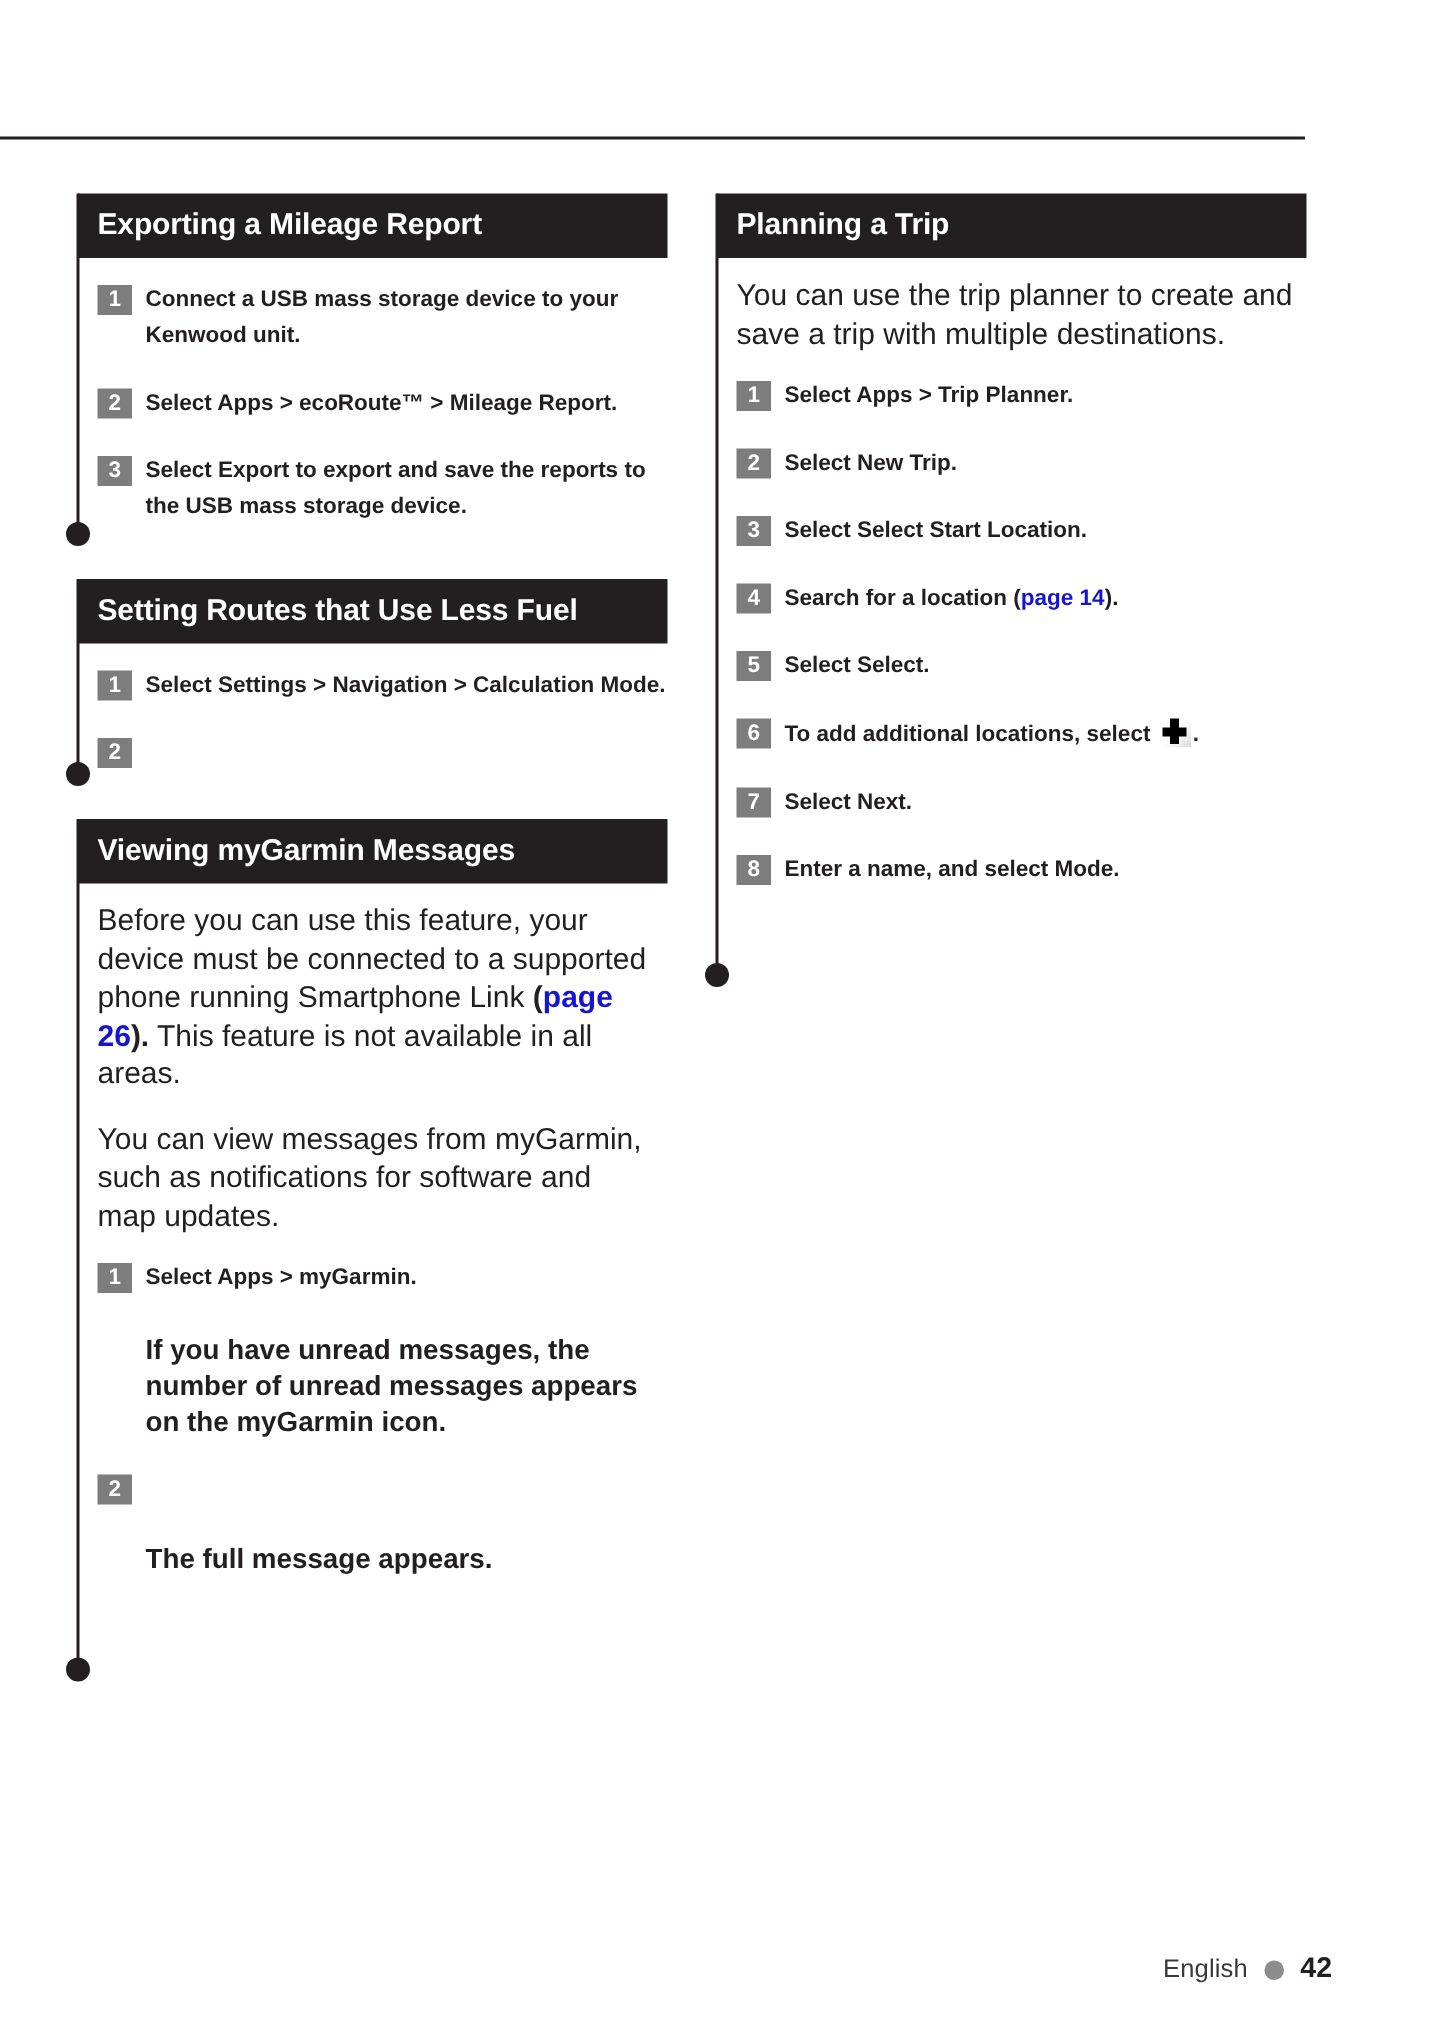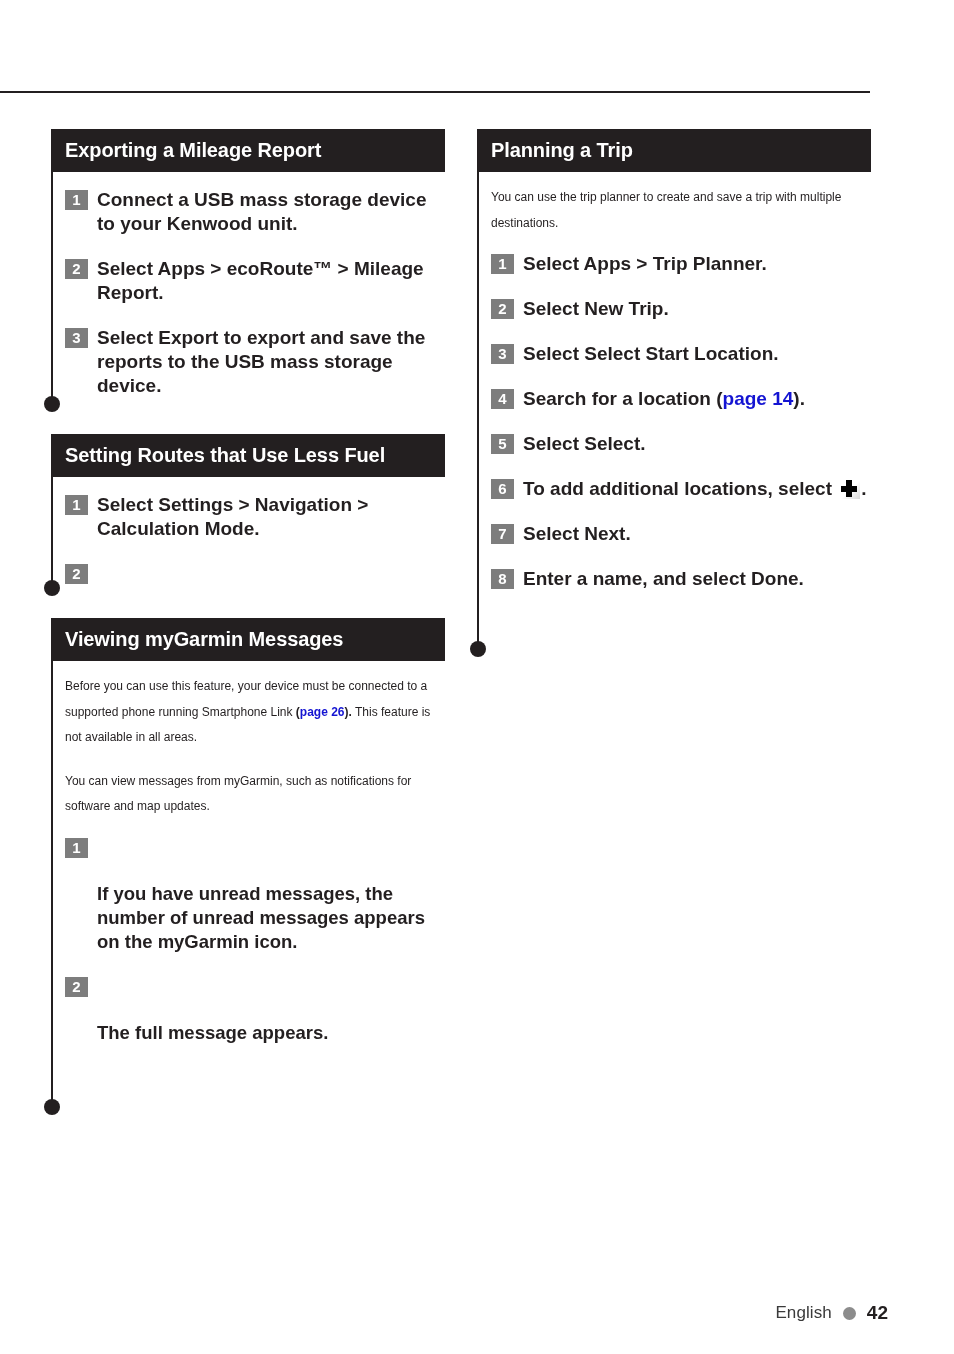--- a/index.html
+++ b/index.html
@@ -101,21 +101,21 @@
     font-weight: bold;
     line-height: 1;
     padding: 11px 0 12px 13px;
     letter-spacing: -0.1px;
     width: 393px;
     box-sizing: border-box;
   }
 
   
   .body-text {
-    font-size: 12px;
+    font-size: 20px;
     line-height: 25.5px;
     color: #231f20;
     margin: 13px 0 0 13px;
     width: 372px;
   }
   .body-text + .body-text { margin-top: 18px; }
 
   .link {
     color: #1414d2;
     font-weight: bold;
@@ -147,21 +147,21 @@
     color: #ffffff;
     font-size: 15px;
     font-weight: bold;
     line-height: 20px;
     text-align: center;
     margin-top: 2px;
     margin-right: 9px;
     box-sizing: border-box;
   }
   .step-text {
-    font-size: 19px;
+    font-size: 15px;
     line-height: 24px;
     font-weight: bold;
     color: #231f20;
     width: 348px;
   }
 
   
   .step-note {
     font-size: 18.5px;
     line-height: 24px;
@@ -255,20 +255,21 @@
 
       <div class="section-bar">Viewing myGarmin Messages</div>
 
       <p class="body-text"><span>Before you can use this feature, your device must be connected to a supported phone running Smartphone Link </span><span class="bold">(</span><span class="link">page 26</span><span class="bold">).</span><span> This feature is not available in all areas.</span></p>
 
       <p class="body-text">You can view messages from myGarmin, such as notifications for software and map updates.</p>
 
       <ul class="steps">
         <li class="step" style="margin-bottom:24px;">
           <span class="step-num">1</span>
+          <span class="step-text">Select Apps &gt; myGarmin.</span>
         </li>
       </ul>
 
       <p class="step-note">If you have unread messages, the number of unread messages appears on the myGarmin icon.</p>
 
       <ul class="steps" style="margin-top:0;">
         <li class="step" style="margin-bottom:24px;">
           <span class="step-num">2</span>
         </li>
       </ul>
@@ -312,21 +313,21 @@
         <li class="step">
           <span class="step-num">6</span>
           <span class="step-text"><span>To add additional locations, select </span><span class="plus-icon"></span><span>.</span></span>
         </li>
         <li class="step">
           <span class="step-num">7</span>
           <span class="step-text">Select Next.</span>
         </li>
         <li class="step">
           <span class="step-num">8</span>
-          <span class="step-text">Enter a name, and select Done.</span>
+          <span class="step-text">Enter a name, and select Mode.</span>
         </li>
       </ul>
     </div>
 
   </div>
 </div>
 
 <div class="page-footer">
   <span class="lang">English</span>
   <span class="dot"></span>

